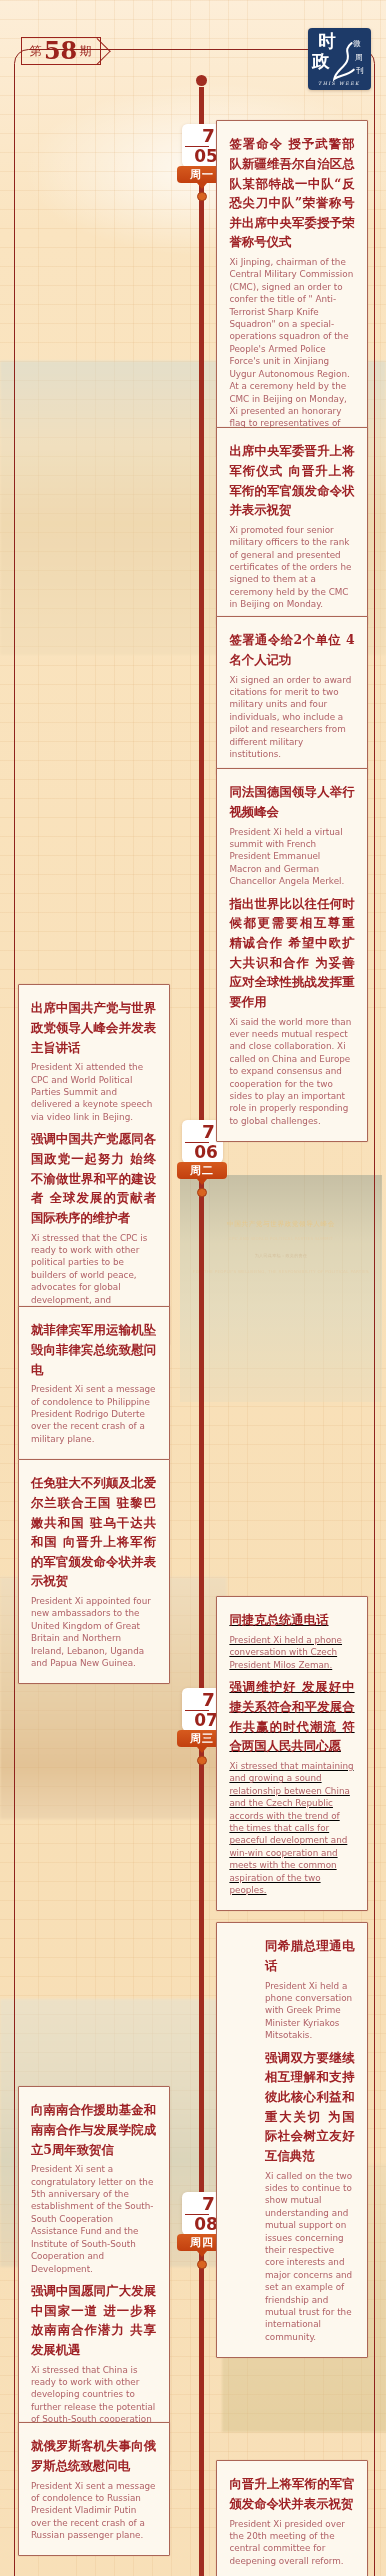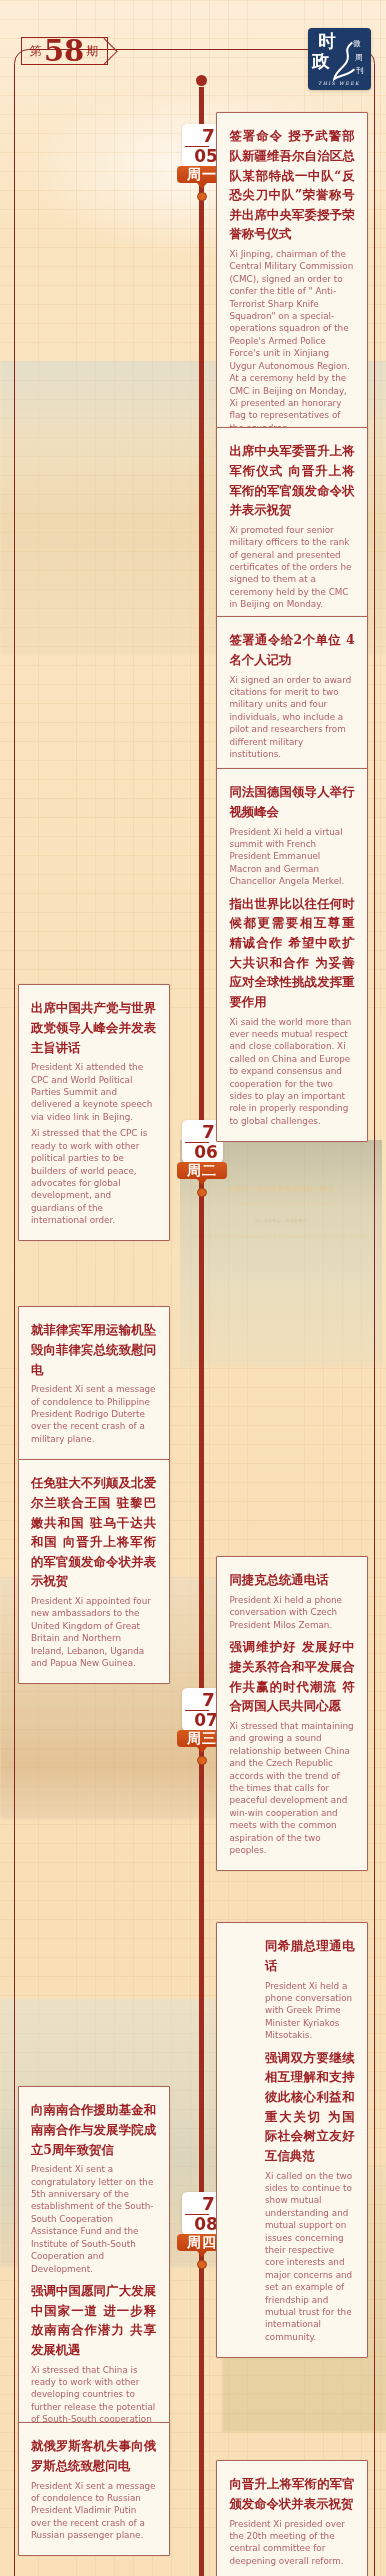--- a/index.html
+++ b/index.html
@@ -9,40 +9,40 @@
       radial-gradient(ellipse 268px 124px at 55% 170px, rgba(255,255,255,.8), rgba(255,255,255,0) 70%),
       radial-gradient(ellipse 309px 144px at 50% 3694px, rgba(255,255,255,.55), rgba(255,255,255,0) 70%),
       linear-gradient(180deg,#fdeed8 0%,#fae4c0 6%,#f8dfb6 45%,#f8e0ba 92%,#fbe7c8 100%);}
   .grid{position:absolute;inset:0;
     background-image:
       repeating-linear-gradient(0deg, rgba(219,168,108,.16) 0 0.5px, transparent 0.5px 19px),
       repeating-linear-gradient(90deg, rgba(219,168,108,.16) 0 0.5px, transparent 0.5px 19px);}
   .photo{position:absolute;filter:blur(0.8px);opacity:.5;}
   .p1{left:0;top:700;width:386px;height:294px;top:361px;
       background:linear-gradient(180deg,#ccd9d6 0%,#e6dcc0 28%,#e4cda1 55%,#eedbb6 100%);opacity:.45;}
-  .p2{left:180px;top:1140px;width:202px;height:227px;filter:none;
+  .p2{left:180px;top:1175px;width:202px;height:227px;filter:none;
       background:linear-gradient(180deg,#7d8f86 0%,#b9c6b4 30%,#ccd6c4 60%,#e7dcbd 100%);opacity:.4;}
   .p2-band{position:absolute;left:0;top:45px;width:100%;text-align:center;color:#caa44a;font-size:6.7px;letter-spacing:0.5px;}
   .p2-band .en{display:block;font-size:4.1px;color:#c5b58f;letter-spacing:0.3px;}
   .p3{left:0;top:1577px;width:227px;height:242px;
       background:linear-gradient(180deg,#e9dcc3 0%,#d9bf97 50%,#cfa877 78%,#e5ccaa 100%);}
   .p4{left:0;top:1999px;width:227px;height:268px;
       background:linear-gradient(180deg,#e0e4db 0%,#ced7ce 38%,#bac9c1 60%,#d9ceb3 100%);opacity:.45;}
   .p5{left:222px;top:2164px;width:165px;height:268px;
       background:linear-gradient(180deg,#e8d9b5 0%,#d6c492 50%,#ccba80 100%);opacity:.4;}
   .frame{position:absolute;left:14.4px;right:11.3px;top:49px;height:3716px;
       border:1px solid #8e231d;border-radius:14.4px;}
   
   .badge{position:absolute;left:20.6px;top:37px;height:26px;display:flex;align-items:center;
       padding:0 8.2px 0 8.2px;border:1px solid #9b231c;color:#9b231c;
       font-family:"DejaVu Serif","Liberation Serif",serif;}
   .badge::after{content:'';position:absolute;right:-7.2px;top:50%;width:17.5px;height:17.5px;
       transform:translateY(-50%) rotate(45deg);border-top:1px solid #9b231c;border-right:1px solid #9b231c;}
   .badge .b-sm{font-size:12px;}
-  .badge .b-num{font-size:29px;font-weight:bold;margin:0 2.1px;line-height:1;}
+  .badge .b-num{font-size:24px;font-weight:bold;margin:0 2.1px;line-height:1;}
   
   .brand{position:absolute;left:308px;top:28px;width:63px;height:62px;background:#1d3a68;
       border-radius:4.1px;color:#fff;box-shadow:0 1px 3.1px rgba(120,70,30,.3);}
   .brand .big{position:absolute;font-family:"DejaVu Serif","Liberation Serif",serif;font-weight:bold;font-size:17.5px;line-height:1;}
   .brand .c1{left:10.3px;top:5.2px;}
   .brand .c2{left:4.1px;top:25px;}
   .brand .vsm{position:absolute;font-size:7.7px;line-height:1;}
   .brand .v1{left:45px;top:12.4px;}
   .brand .v2{left:47px;top:26px;}
   .brand .v3{left:48px;top:39px;}
@@ -53,21 +53,21 @@
   .tl-line{position:absolute;left:199px;top:87px;width:4.6px;height:3417px;background:#a02c20;}
   .tl-dot{position:absolute;left:196px;top:75px;width:10.8px;height:10.8px;border-radius:50%;background:#a02c20;}
   
   .dmark{position:absolute;left:176px;width:52px;}
   .dbox{margin:0 auto;width:41px;height:43px;background:#fff;border-radius:5.2px;position:relative;
       color:#9b231c;box-shadow:0 1px 3.1px rgba(150,80,40,.25);}
   .dmonth{position:absolute;top:1px;right:7.7px;font-size:18.5px;font-weight:bold;}
   .dline{position:absolute;top:21.6px;left:3.6px;width:24px;height:1.5px;background:#9b231c;}
   .dday{position:absolute;bottom:1px;right:4.6px;font-size:17px;font-weight:bold;}
   .dtab{margin:-1.5px auto 0;width:50px;height:17.5px;background:linear-gradient(180deg,#d65a1e,#c2400f);
-      border-radius:4.1px;color:#fff;font-size:14px;font-weight:bold;text-align:center;line-height:17.5px;
+      border-radius:4.1px;color:#fff;font-size:11px;font-weight:bold;text-align:center;line-height:17.5px;
       letter-spacing:1px;position:relative;}
   .dtab::after{content:'';position:absolute;left:50%;bottom:-5.7px;transform:translateX(-50%);
       border:5.7px solid transparent;border-top:6.7px solid #c2400f;border-bottom:0;}
   .dnode{width:7.2px;height:7.2px;border-radius:50%;background:#d8641f;border:1.5px solid #a63c14;margin:8.8px auto 0;}
   
   .card{position:absolute;width:152px;background:#fdf8ee;border:0.5px solid #ab6556;border-radius:1px;
       padding:13.4px 12.4px;box-sizing:border-box;box-shadow:0 0 0 0.5px rgba(171,101,86,.12);}
   .card.left{left:17.5px;}  .card.right{left:216px;}
   .cn{color:#9e2125;font-size:12.4px;line-height:19.6px;font-weight:bold;text-align:justify;
       font-family:"DejaVu Serif","Liberation Serif",serif;}
@@ -148,52 +148,53 @@
         <div class="dbox">
           <span class="dmonth">7</span>
           <div class="dline"></div>
           <span class="dday">08</span>
         </div>
         <div class="dtab">周四</div>
         <div class="dnode"></div>
       </div>
     </div>
   <div id="cards">
-      <div class="card right" style="top: 112px;">
+      <div class="card right" style="top: 120px;">
         <div class="cn">签署命令 授予武警部队新疆维吾尔自治区总队某部特战一中队“反恐尖刀中队”荣誉称号 并出席中央军委授予荣誉称号仪式</div>
         <div class="en">Xi Jinping, chairman of the Central Military Commission (CMC), signed an order to confer the title of " Anti-Terrorist Sharp Knife Squadron" on a special-operations squadron of the People's Armed Police Force's unit in Xinjiang Uygur Autonomous Region. At a ceremony held by the CMC in Beijing on Monday, Xi presented an honorary flag to representatives of the squadron.</div>
       </div>
       <div class="card right" style="top: 427px;">
         <div class="cn">出席中央军委晋升上将军衔仪式 向晋升上将军衔的军官颁发命令状并表示祝贺</div>
         <div class="en">Xi promoted four senior military officers to the rank of general and presented certificates of the orders he signed to them at a ceremony held by the CMC in Beijing on Monday.</div>
       </div>
       <div class="card right" style="top: 616px;">
         <div class="cn">签署通令给2个单位 4名个人记功</div>
         <div class="en">Xi signed an order to award citations for merit to two military units and four individuals, who include a pilot and researchers from different military institutions.</div>
       </div>
       <div class="card right" style="top: 768px;">
         <div class="cn">同法国德国领导人举行视频峰会</div>
         <div class="en">President Xi held a virtual summit with French President Emmanuel Macron and German Chancellor Angela Merkel.</div>
         <div class="cn">指出世界比以往任何时候都更需要相互尊重 精诚合作 希望中欧扩大共识和合作 为妥善应对全球性挑战发挥重要作用</div>
         <div class="en">Xi said the world more than ever needs mutual respect and close collaboration. Xi called on China and Europe to expand consensus and cooperation for the two sides to play an important role in properly responding to global challenges.</div>
       </div>
       <div class="card left" style="top: 984px;">
         <div class="cn">出席中国共产党与世界政党领导人峰会并发表主旨讲话</div>
         <div class="en">President Xi attended the CPC and World Political Parties Summit and delivered a keynote speech via video link in Bejing.</div>
+        <div class="cn">强调中国共产党愿同各国政党一起努力 始终不渝做世界和平的建设者 全球发展的贡献者 国际秩序的维护者</div>
         <div class="en">Xi stressed that the CPC is ready to work with other political parties to be builders of world peace, advocates for global development, and guardians of the international order.</div>
       </div>
       <div class="card left" style="top: 1306px;">
         <div class="cn">就菲律宾军用运输机坠毁向菲律宾总统致慰问电</div>
         <div class="en">President Xi sent a message of condolence to Philippine President Rodrigo Duterte over the recent crash of a military plane.</div>
       </div>
       <div class="card left" style="top: 1459px;">
         <div class="cn">任免驻大不列颠及北爱尔兰联合王国 驻黎巴嫩共和国 驻乌干达共和国 向晋升上将军衔的军官颁发命令状并表示祝贺</div>
         <div class="en">President Xi appointed four new ambassadors to the United Kingdom of Great Britain and Northern Ireland, Lebanon, Uganda and Papua New Guinea.</div>
       </div>
-      <div class="card right" style="top: 1556px;">
+      <div class="card right" style="top: 1596px; text-decoration: underline;">
         <div class="cn">同捷克总统通电话</div>
         <div class="en">President Xi held a phone conversation with Czech President Milos Zeman.</div>
         <div class="cn">强调维护好 发展好中捷关系符合和平发展合作共赢的时代潮流 符合两国人民共同心愿</div>
         <div class="en">Xi stressed that maintaining and growing a sound relationship between China and the Czech Republic accords with the trend of the times that calls for peaceful development and win-win cooperation and meets with the common aspiration of the two peoples.</div>
       </div>
       <div class="card right" style="top: 1922px; padding-left: 48px;">
         <div class="cn">同希腊总理通电话</div>
         <div class="en">President Xi held a phone conversation with Greek Prime Minister Kyriakos Mitsotakis.</div>
         <div class="cn">强调双方要继续相互理解和支持彼此核心利益和重大关切 为国际社会树立友好互信典范</div>
         <div class="en">Xi called on the two sides to continue to show mutual understanding and mutual support on issues concerning their respective core interests and major concerns and set an example of friendship and mutual trust for the international community.</div>

